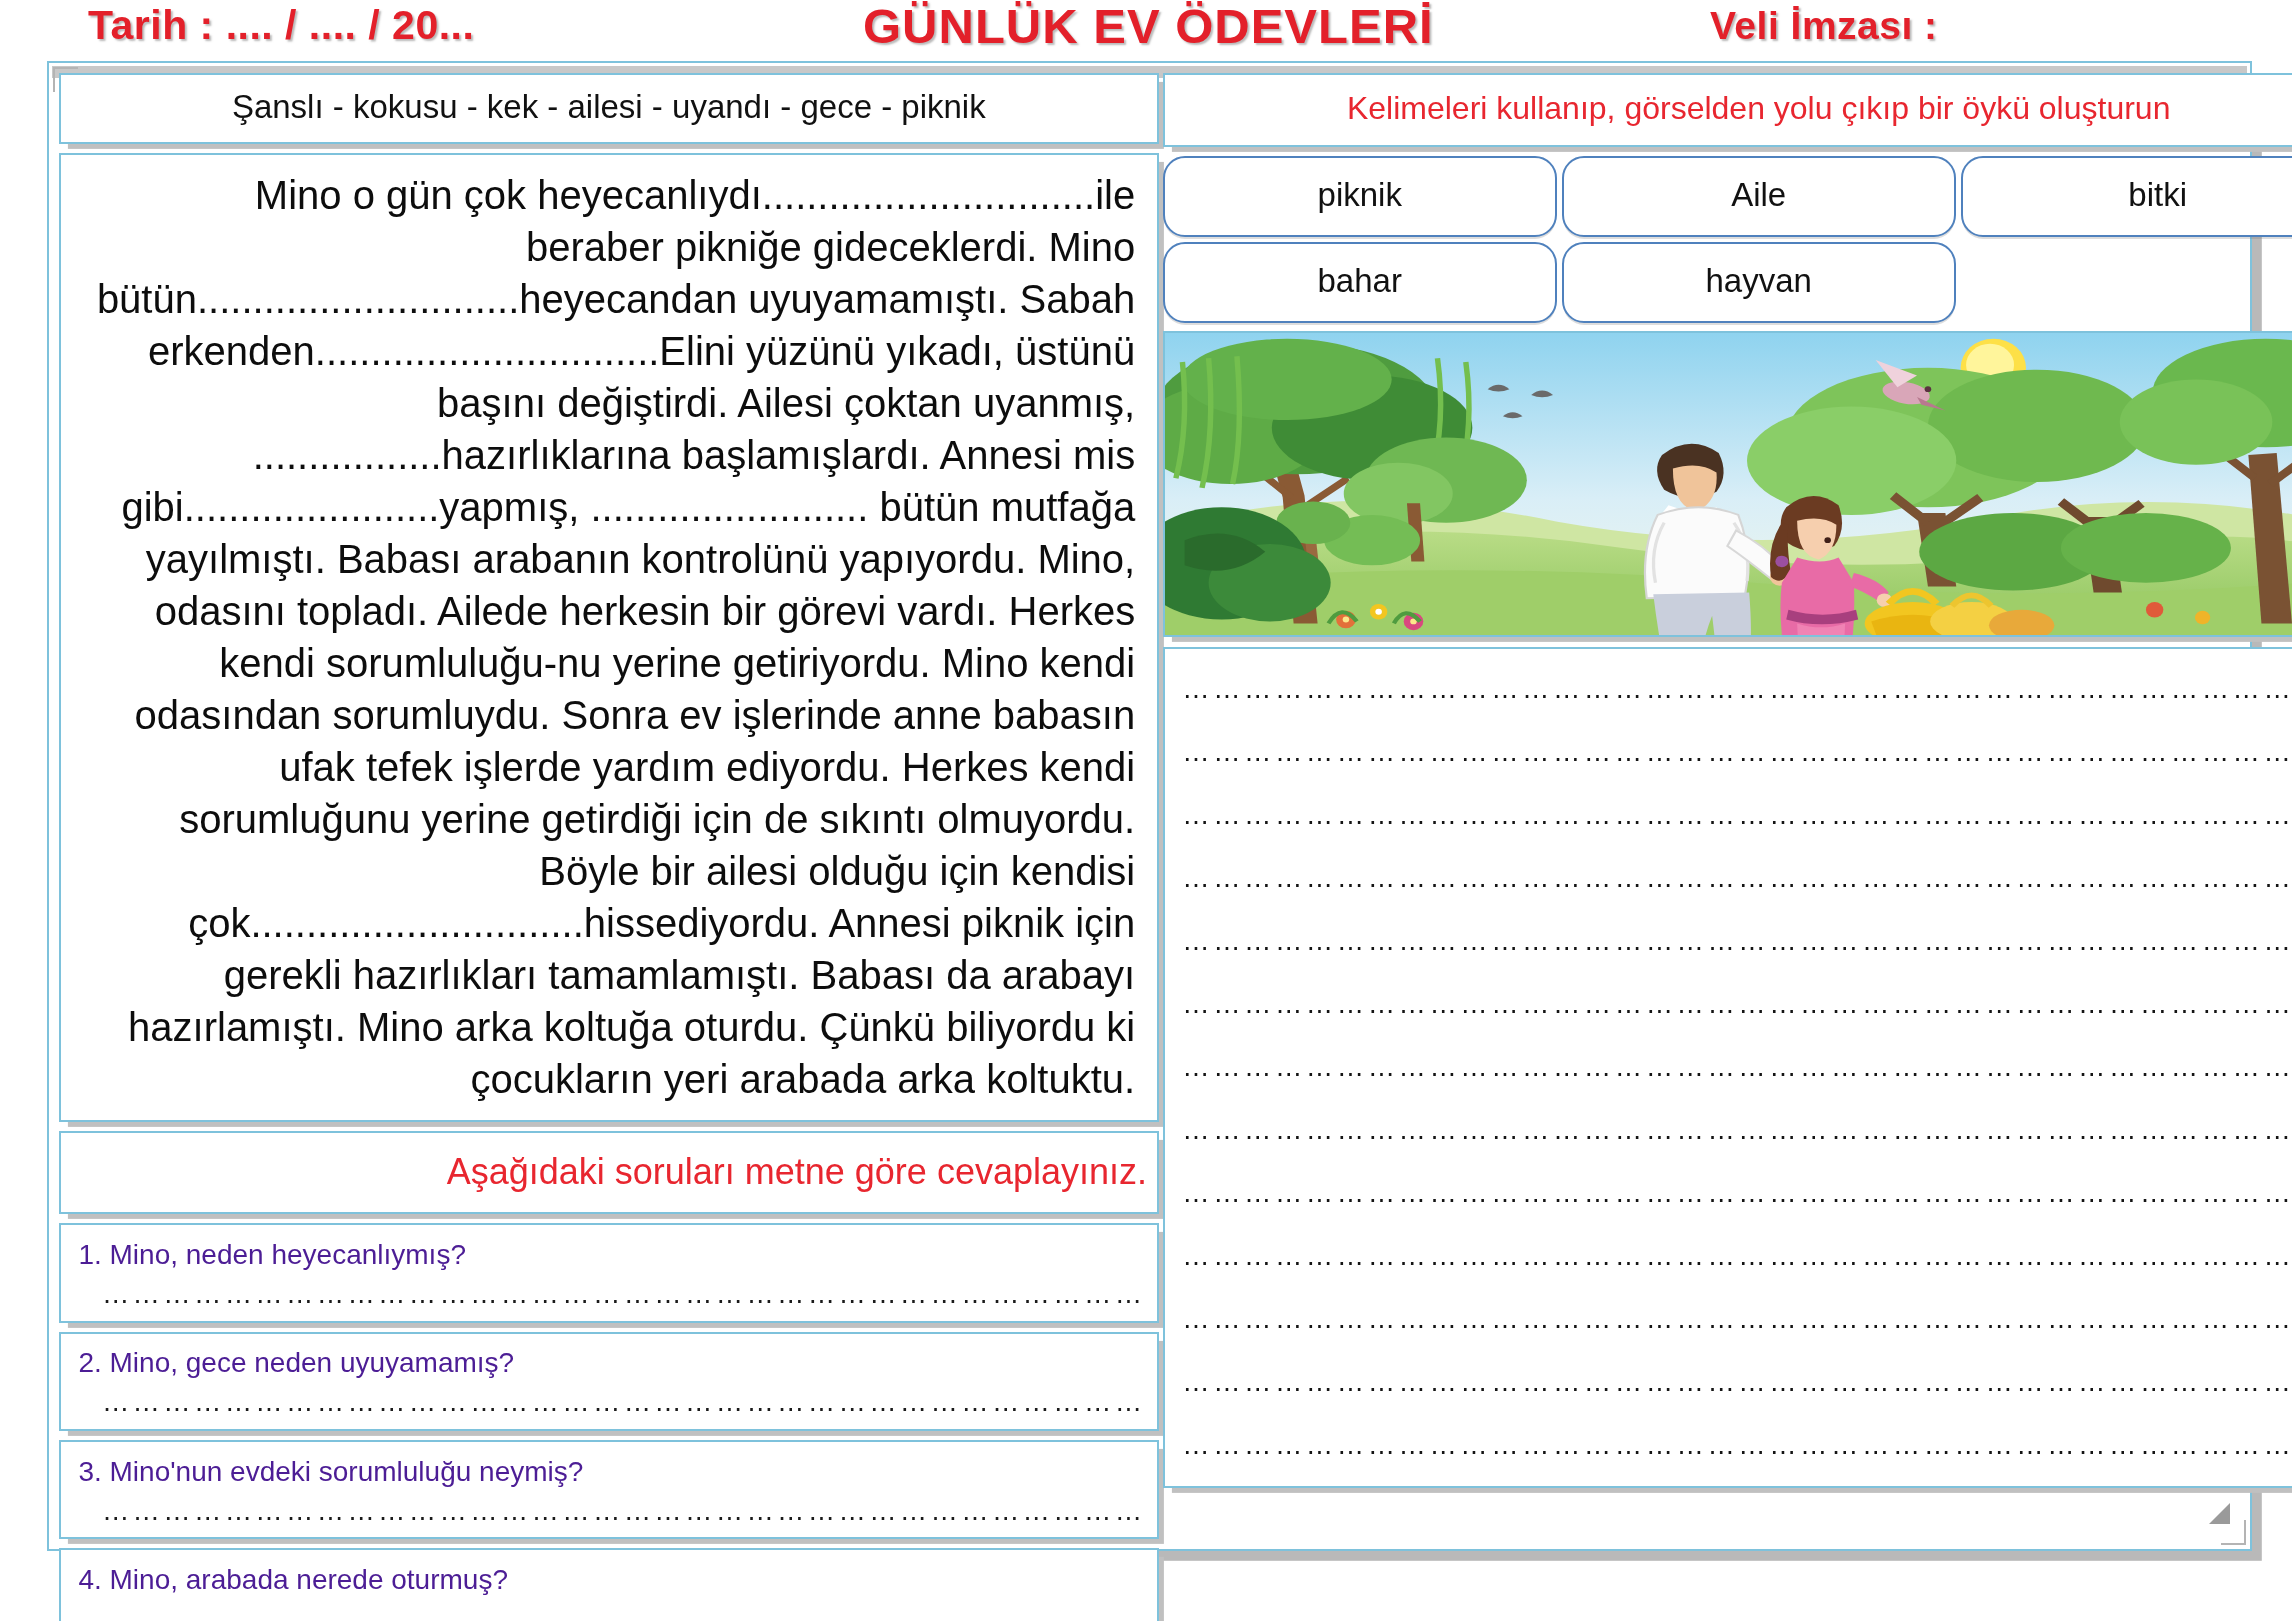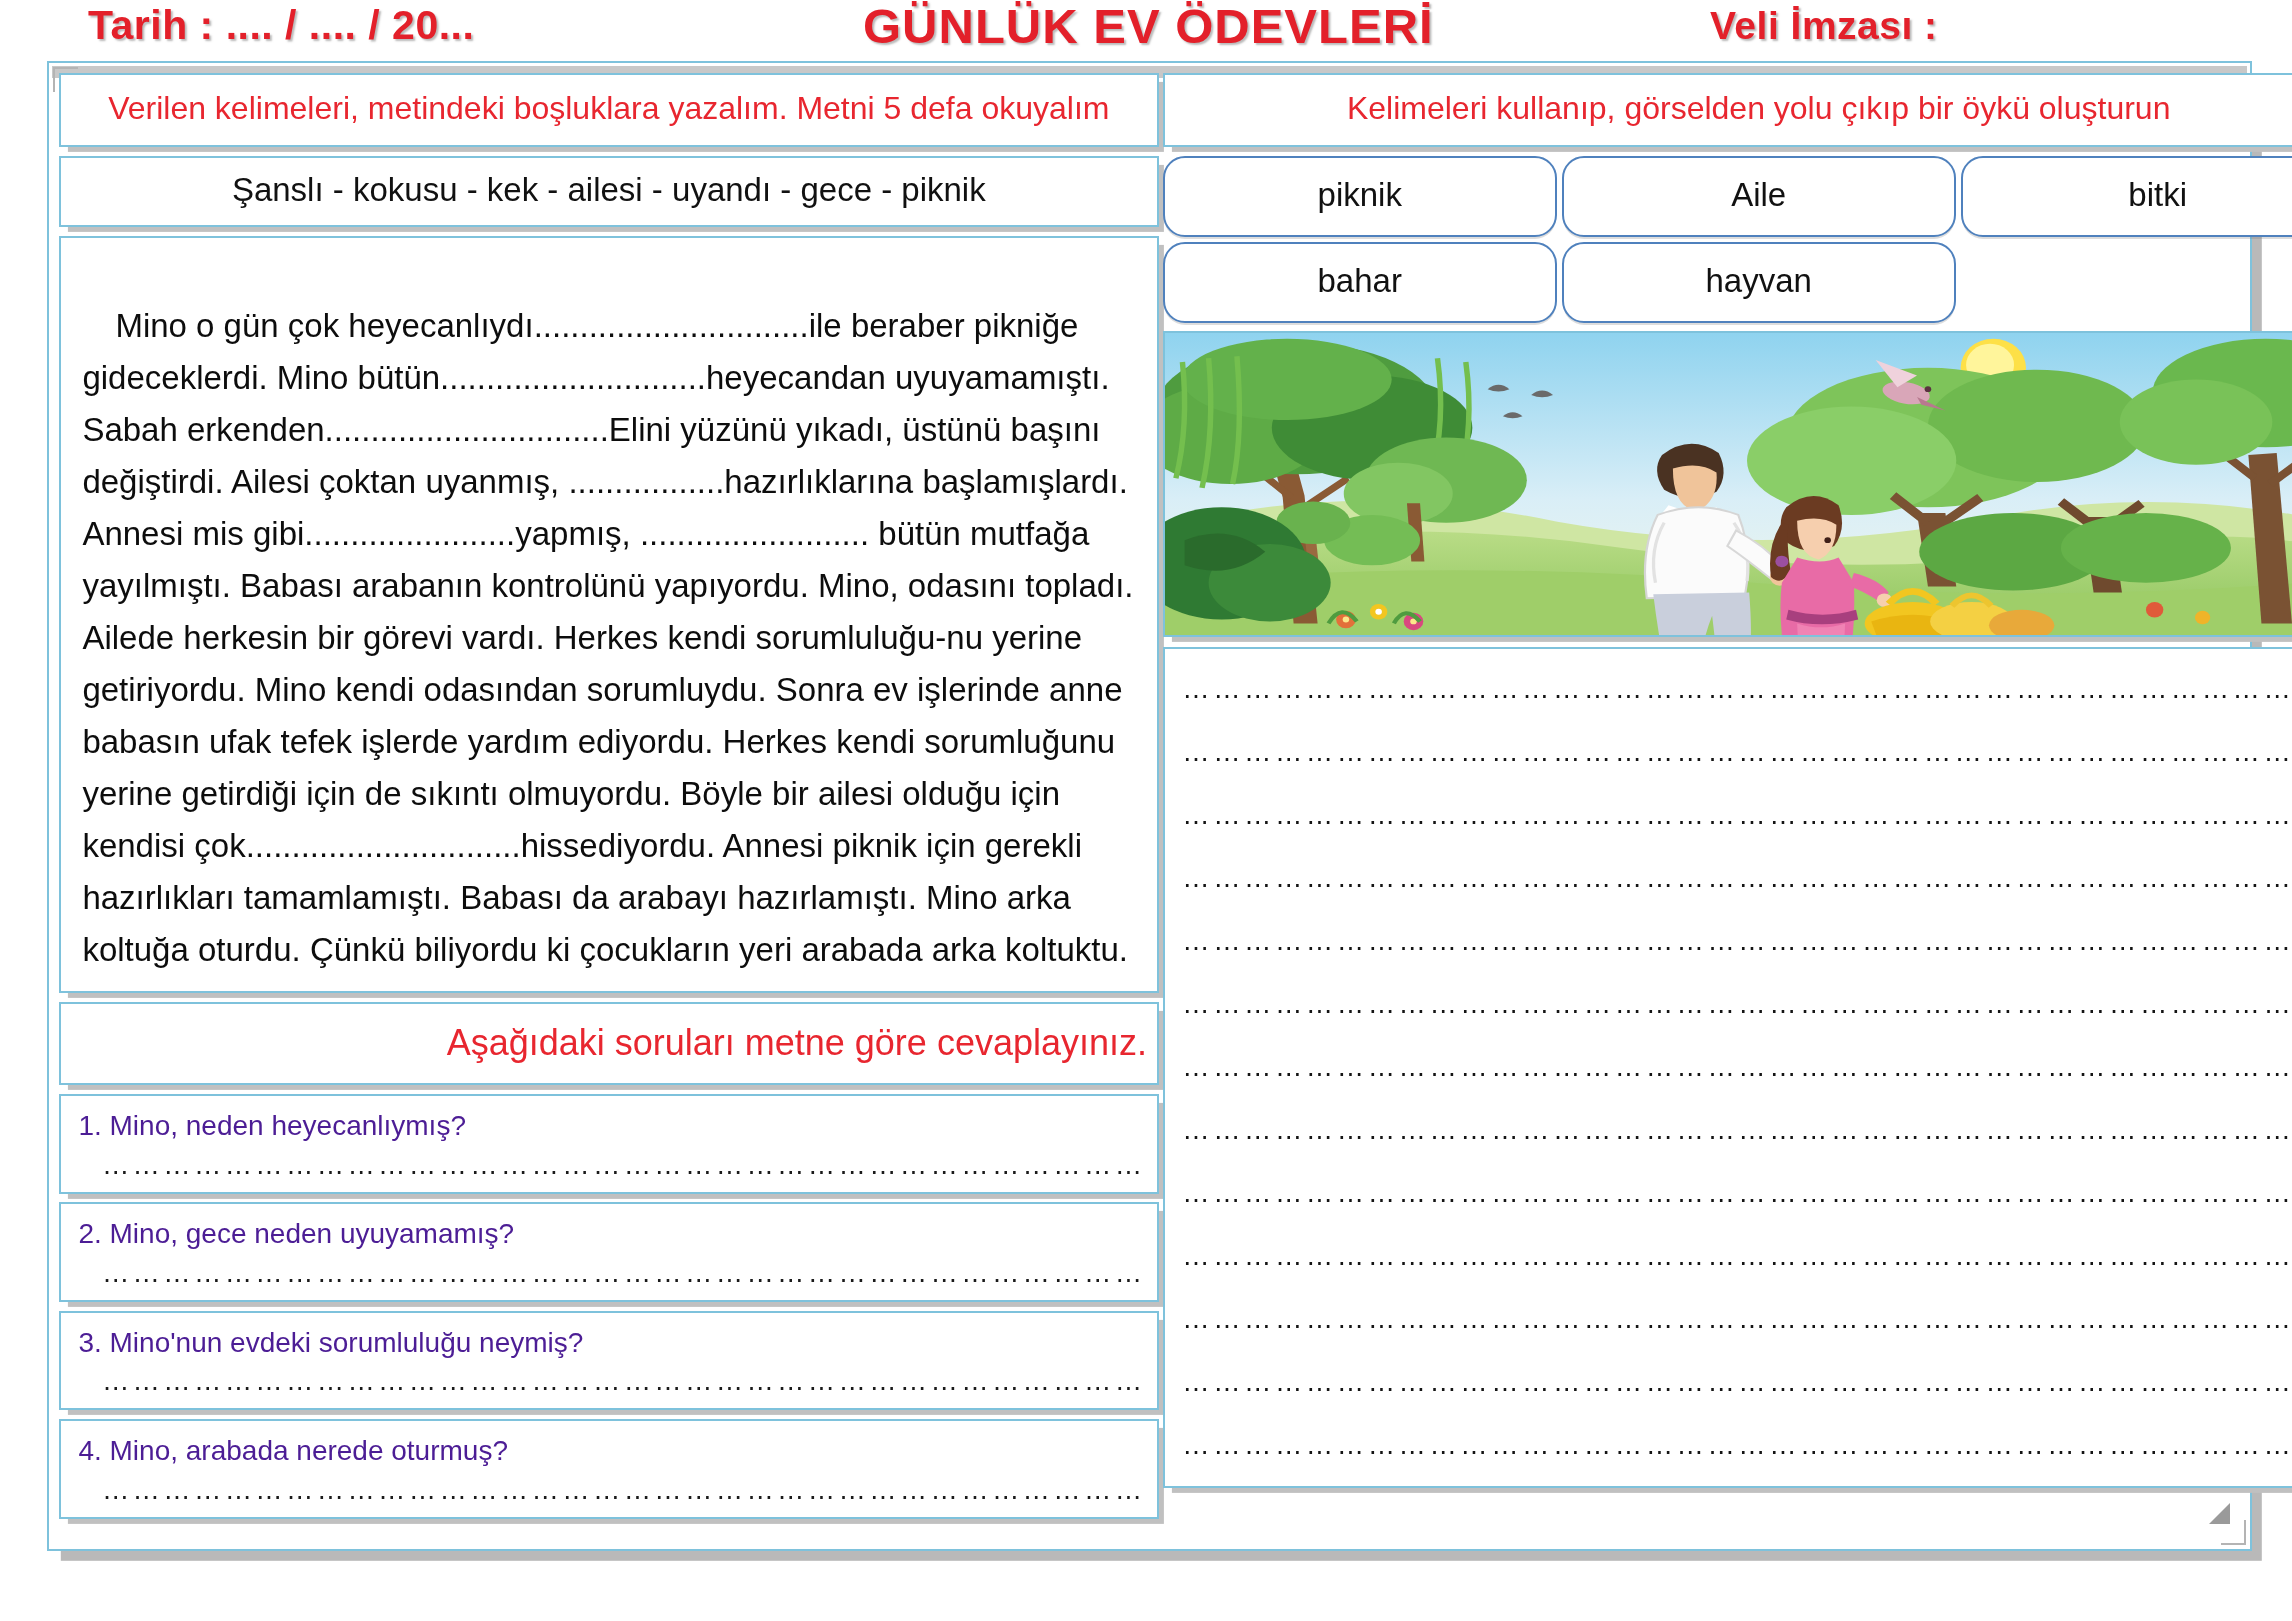--- a/index.html
+++ b/index.html
@@ -102,26 +102,25 @@
   }
 
   .wordstrip {
     font-size: 33px;
     text-align: center;
     padding: 13.7px 9.8px 15.7px;
     color: #111;
   }
 
   .passage {
-    font-size: 33px;
+    font-size: 40px;
     line-height: 52px;
     color: #0d0d0d;
     padding: 13.7px 21.6px 15.7px 21.6px;
-    text-align: left;
-    margin-top: 48px;
+    text-align: right;
   }
   .passage p { text-indent: 33px; }
 
   .qhead {
     color: #e8262f;
     font-size: 36px;
     text-align: right;
     padding: 17.6px 9.8px 19.6px;
   }
 
@@ -209,23 +208,20 @@
     <div class="sheet-topband"></div>
     <div class="corner-tick ct-tl"></div>
     <div class="corner-tick ct-br"></div>
     <div class="corner-tri tri-tl"></div>
     <div class="corner-tri tri-br"></div>
 
     <div class="sheet-inner">
 
       <div class="col-left">
 
-        <div class="box">
-          <div class="instr">Verilen kelimeleri, metindeki boşluklara yazalım. Metni 5 defa okuyalım</div>
-        </div>
 
         <div class="box">
           <div class="wordstrip">Şanslı - kokusu - kek - ailesi - uyandı - gece - piknik</div>
         </div>
 
         <div class="box">
           <div class="passage">
             <p>Mino o gün çok heyecanlıydı..............................ile beraber pikniğe gideceklerdi. Mino bütün.............................heyecandan uyuyamamıştı. Sabah erkenden...............................Elini yüzünü yıkadı, üstünü başını değiştirdi. Ailesi çoktan uyanmış, .................hazırlıklarına başlamışlardı. Annesi mis gibi.......................yapmış, ......................... bütün mutfağa yayılmıştı. Babası arabanın kontrolünü yapıyordu. Mino, odasını topladı. Ailede herkesin bir görevi vardı. Herkes kendi sorumluluğu-nu yerine getiriyordu. Mino kendi odasından sorumluydu. Sonra ev işlerinde anne babasın ufak tefek işlerde yardım ediyordu. Herkes kendi sorumluğunu yerine getirdiği için de sıkıntı olmuyordu. Böyle bir ailesi olduğu için kendisi çok..............................hissediyordu. Annesi piknik için gerekli hazırlıkları tamamlamıştı. Babası da arabayı hazırlamıştı. Mino arka koltuğa oturdu. Çünkü biliyordu ki çocukların yeri arabada arka koltuktu.</p>
           </div>
         </div>

